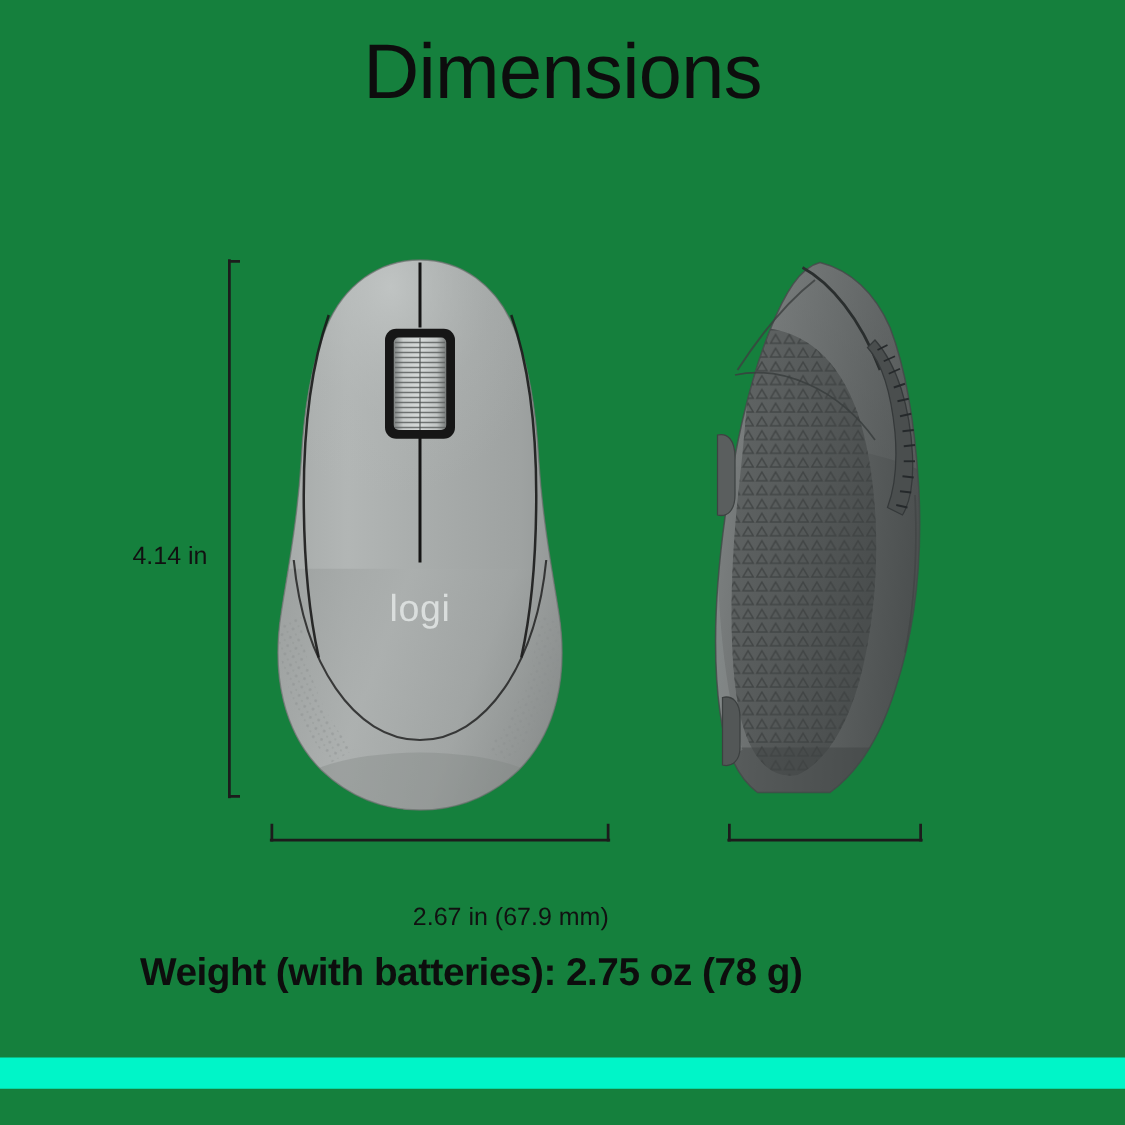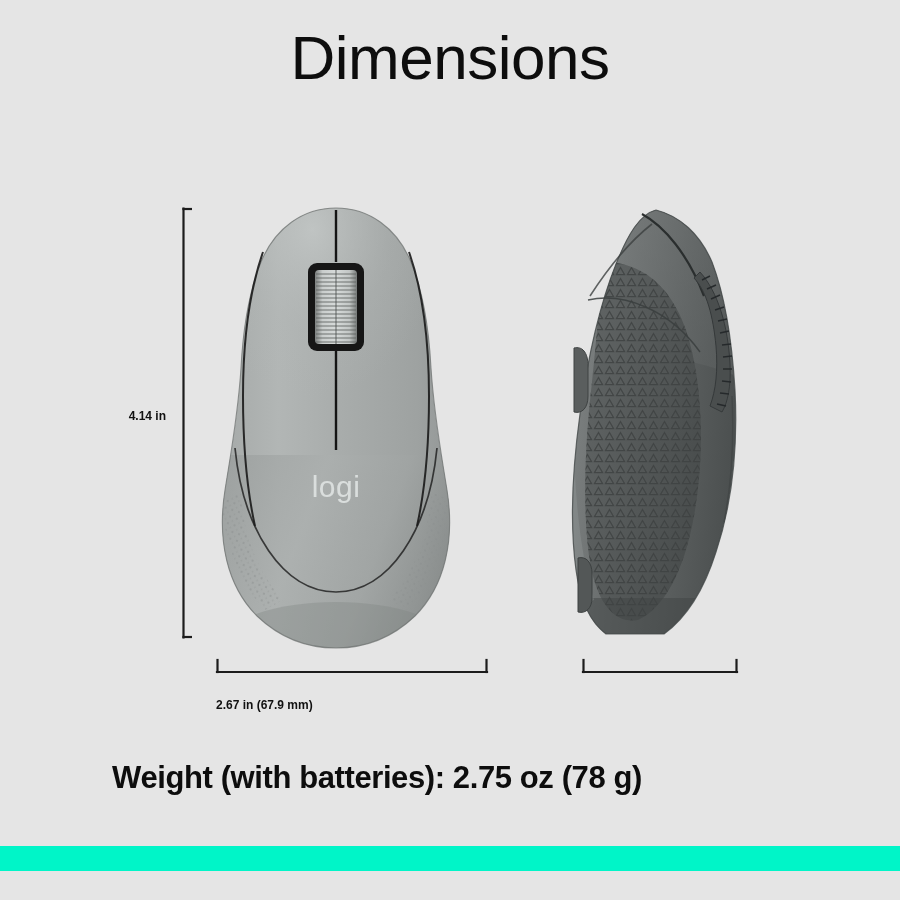--- a/index.html
+++ b/index.html
@@ -30,36 +30,37 @@
     font-weight: 300;
     letter-spacing: -0.5px;
     color: #0d0d0d;
     line-height: 1.15;
   }
 
   
   .dim-label {
     position: absolute;
     color: #111111;
-    font-size: 12px;
-    font-weight: 700;
+    font-size: 20px;
+    font-weight: 400;
     line-height: 1.38;
     white-space: nowrap;
+    margin-top: 24px;
   }
   #height-label {
     left: 0;
     top: 408px;
     width: 166px;
     text-align: right;
   }
   #width-label-top {
     left: 216px;
     top: 697px;
     width: 271px;
-    text-align: left;
+    text-align: right;
   }
   #width-label-side {
     left: 582px;
     top: 697px;
     width: 155px;
     text-align: center;
   }
 
   
   #weight {
@@ -90,21 +91,21 @@
   #bracket-width-side { left: 578px; top: 658px; width: 163px; height: 16px; }
 
   
   .product { position: absolute; }
   #mouse-top { left: 191px; top: 200px; width: 290px; height: 450px; }
   #mouse-side { left: 560px; top: 200px; width: 185px; height: 450px; }
 </style>
 </head>
 <body>
 
-<div id="page" style="background: #e5e5e5;">
+<div id="page" style="background: #15803d;">
 
   <div id="title">Dimensions</div>
 
   <div class="bracket" id="bracket-height">
     <svg width="14" height="432" viewBox="0 0 14 432" xmlns="http://www.w3.org/2000/svg">
       <g stroke="#1c1c1c" stroke-width="2.2" fill="none" stroke-linecap="square">
         <line x1="5.5" y1="1.5" x2="5.5" y2="430.5"></line>
         <line x1="5.5" y1="2" x2="14" y2="2"></line>
         <line x1="5.5" y1="430" x2="14" y2="430"></line>
       </g>

